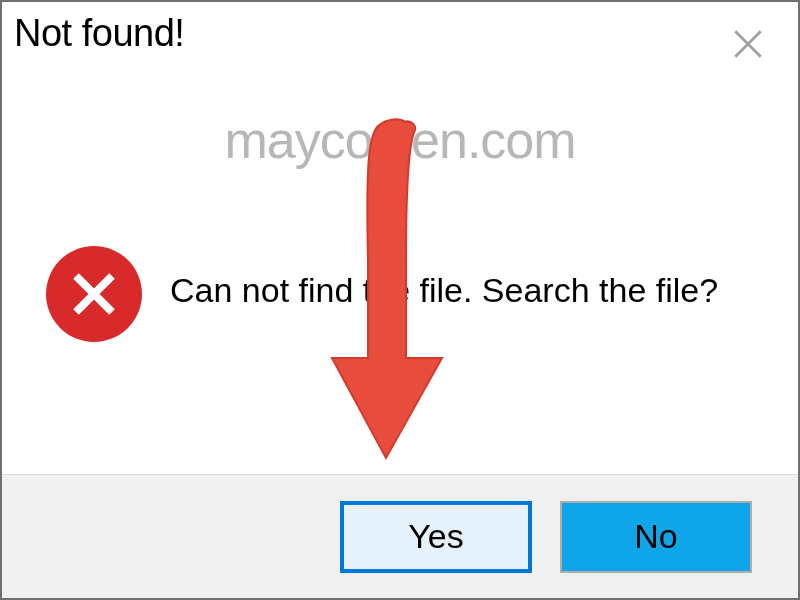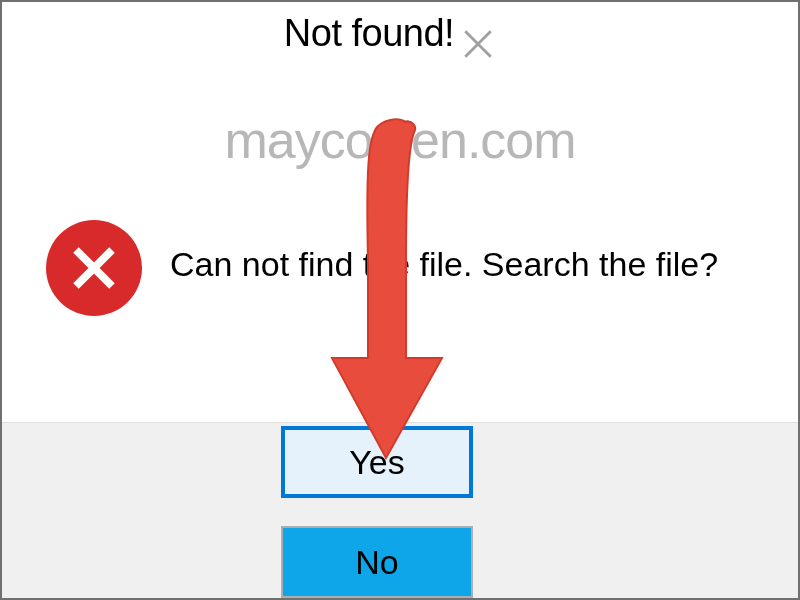--- a/index.html
+++ b/index.html
@@ -9,21 +9,21 @@
       width: 800px;
       height: 600px;
       border: 2px solid #707070;
       background: #fff;
       display: flex;
       flex-direction: column;
     }
     .titlebar {
       display: flex;
       align-items: flex-start;
-      justify-content: center;
+      justify-content: space-between;
       padding: 10px 20px 0 12px;
       height: 72px;
     }
     .title {
       font-size: 38px;
       font-weight: 400;
       color: #000;
       letter-spacing: -0.5px;
     }
     .close-btn {
@@ -60,27 +60,26 @@
     .message {
       font-size: 34px;
       color: #000;
       line-height: 1.25;
       position: relative;
       top: -4px;
     }
     .button-bar {
       background: #f0f0f0;
       border-top: 1px solid #e0e0e0;
-      height: 176px;
+      height: 124px;
       display: flex;
       align-items: center;
       justify-content: flex-end;
       gap: 28px;
       padding-right: 46px;
-      flex-direction: column;
     }
     .win-button {
       width: 192px;
       height: 72px;
       background: #0ea5e9;
       border: 2px solid #adadad;
       font-size: 34px;
       color: #000;
       display: flex;
       align-items: center;

